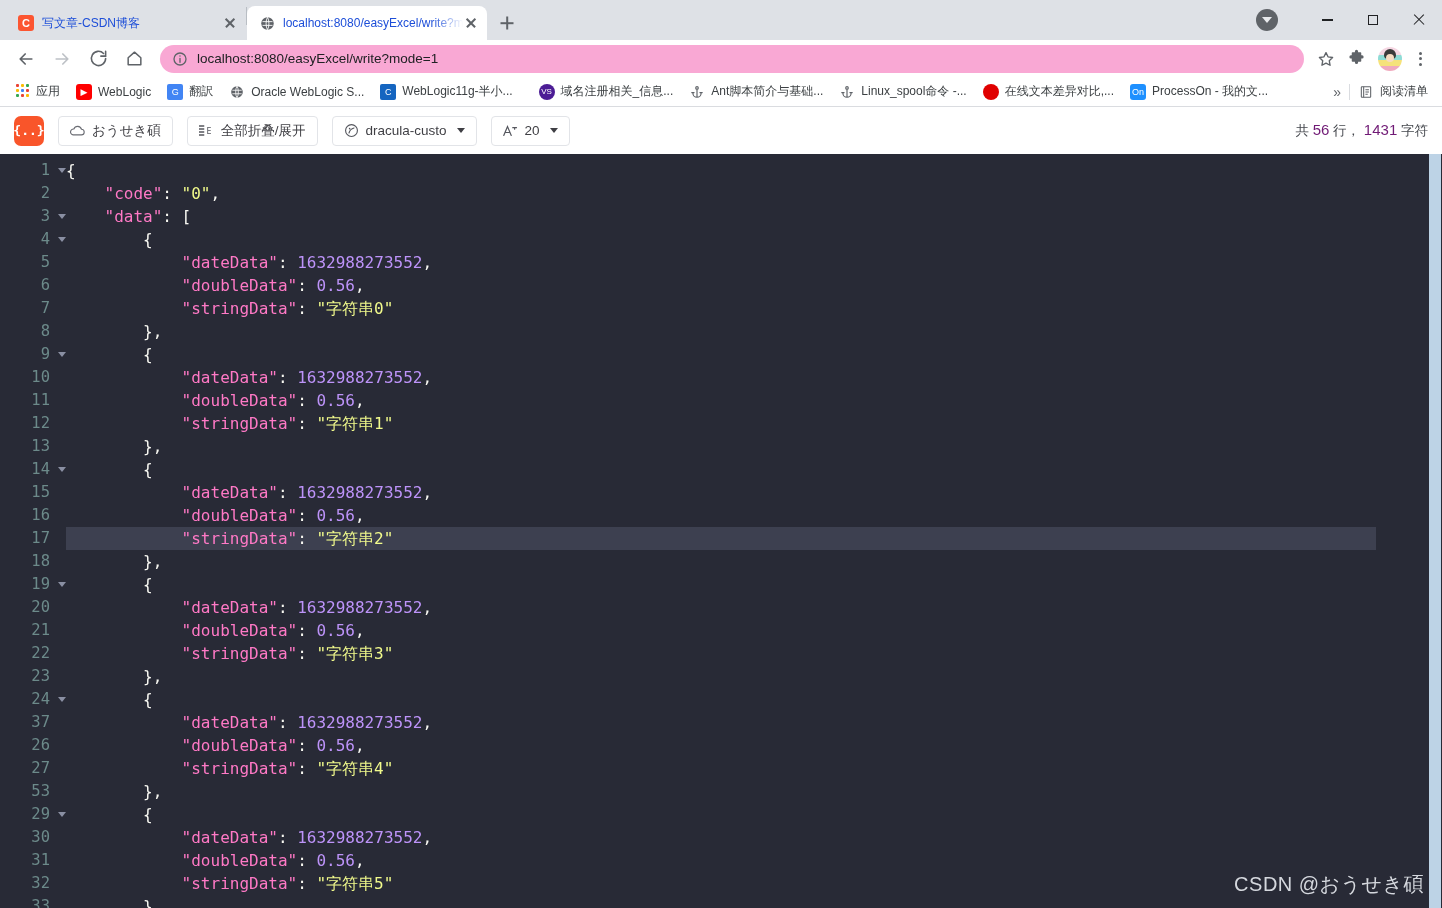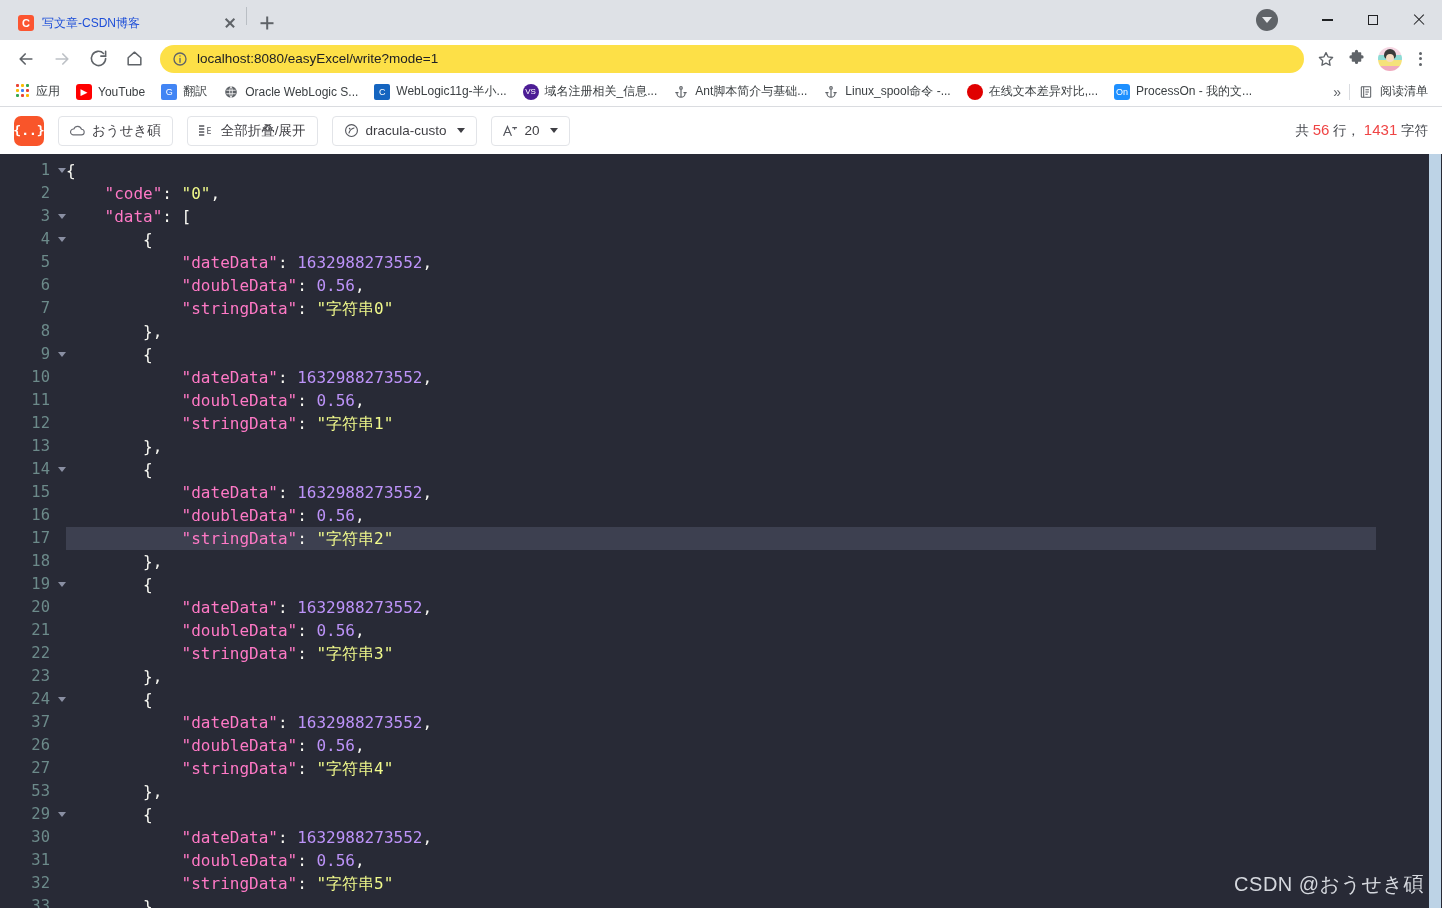--- a/index.html
+++ b/index.html
@@ -73,21 +73,21 @@
   
   .omnirow {
     height: 38px; background: #ffffff; display: flex; align-items: center; padding: 0 8px;
   }
   .navbtn {
     width: 28px; height: 28px; margin: 0 4px; display: flex; align-items: center; justify-content: center;
     border-radius: 50%; cursor: pointer; color: #5f6368;
   }
   .navbtn svg { display: block; }
   .omnibox {
-    flex: 1 1 auto; height: 28px; background: #fde047; border-radius: 14px;
+    flex: 1 1 auto; height: 28px; background: #f9a8d4; border-radius: 14px;
     display: flex; align-items: center; padding: 0 12px; margin: 0 8px; cursor: text;
   }
   .omni-url { font-size: 13.5px; color: #202124; margin-left: 9px; white-space: nowrap; }
   .omni-info { width: 16px; height: 16px; flex: 0 0 16px; }
   .star { width: 28px; height: 28px; display:flex; align-items:center; justify-content:center; cursor:pointer; }
   .ext  { width: 28px; height: 28px; display:flex; align-items:center; justify-content:center; cursor:pointer; margin-left:2px;}
   .avatar {
     width: 24px; height: 24px; border-radius: 50%; margin-left: 8px; cursor: pointer; overflow:hidden;
     background: linear-gradient(#f6d7e3 0 33%, #8fdcd6 33% 55%, #f5e27a 55% 78%, #f0a9bd 78% 100%);
     position: relative;
@@ -129,21 +129,21 @@
     font-family: "DejaVu Sans Mono", monospace; flex: 0 0 30px; cursor: pointer;
   }
   .tbtn {
     height: 30px; border: 1px solid #e2e4e8; border-radius: 4px; background: #fff;
     display: flex; align-items: center; padding: 0 11px; margin-left: 14px; cursor: pointer;
     font-size: 13.5px; color: #3f3f44; white-space: nowrap; gap: 7px;
   }
   .tbtn .ticon { width: 15px; height: 15px; flex: 0 0 15px; display:flex; align-items:center; justify-content:center; color:#55575e;}
   .tcaret { width:0;height:0;border-left:4.5px solid transparent;border-right:4.5px solid transparent;border-top:5.5px solid #3f3f44; margin-left:3px;}
   .counts { margin-left: auto; font-size: 13.5px; color: #44474d; white-space: nowrap; }
-  .counts b { font-weight: normal; font-size: 15px; color: #ef4444; }
+  .counts b { font-weight: normal; font-size: 15px; color: #701a75; }
 
   
   .editor {
     flex: 1 1 auto; background: #282a36; position: relative; display: flex; overflow: hidden;
     font-family: "DejaVu Sans Mono", monospace;
   }
   .gutter {
     width: 56px; flex: 0 0 56px; padding-top: 5px; text-align: right;
     background: #282a36; position: relative; z-index: 2;
   }
@@ -186,20 +186,30 @@
     <div class="tab inactive">
       <span class="tab-fav">
         <span class="fav-csdn">C</span>
       </span>
       <span class="tab-title">写文章-CSDN博客</span>
       <span class="tab-close"></span>
     </div>
 
     <div class="tab-sep"></div>
 
+    <div class="tab active">
+      <span class="tab-fav">
+        <svg width="15" height="15" viewBox="0 0 24 24" fill="#5f6368">
+          <circle cx="12" cy="12" r="10"></circle>
+          <path d="M4 9h16M4 15h16M12 2c3 4 3 16 0 20M12 2c-3 4-3 16 0 20" stroke="#fff" stroke-width="1.4" fill="none"></path>
+        </svg>
+      </span>
+      <span class="tab-title">localhost:8080/easyExcel/write?m</span>
+      <span class="tab-close"></span>
+    </div>
 
     <div class="newtab"></div>
 
     <div class="winctrls">
       <div class="profile-pill">
           <span class="caret"></span>
         </div>
       <div class="wbtn">
           <span class="min"></span>
         </div>
@@ -275,21 +285,21 @@
           <i style="background:#ea4335"></i>
         <i style="background:#34a853"></i>
           <i style="background:#ea4335"></i>
           <i style="background:#fbbc04"></i>
       </span>
       <span class="bm-lbl">应用</span>
     </div>
 
     <div class="bm">
       <span class="bm-ico" style="background:#ff0000;border-radius:3px;">▶</span>
-      <span class="bm-lbl">YouTube</span>
+      <span class="bm-lbl">WebLogic</span>
     </div>
 
     <div class="bm">
       <span class="bm-ico" style="background:#4285f4;">G</span>
       <span class="bm-lbl">翻訳</span>
     </div>
 
     <div class="bm">
       <span class="bm-ico">
         <svg width="14" height="14" viewBox="0 0 24 24" fill="#5f6368">
@@ -299,21 +309,21 @@
       </span>
       <span class="bm-lbl">Oracle WebLogic S...</span>
     </div>
 
     <div class="bm">
       <span class="bm-ico" style="background:#1565c0;">C</span>
       <span class="bm-lbl">WebLogic11g-半小...</span>
     </div>
 
     <div class="bm">
-      <span class="bm-ico" style="background:#4c1d95;border-radius:50%;font-size:8px;">VS</span>
+      <span class="bm-ico" style="background:#4c1d95;border-radius:50%;font-size:8px;margin-left:10px;">VS</span>
       <span class="bm-lbl">域名注册相关_信息...</span>
     </div>
 
     <div class="bm">
       <span class="bm-ico">
         <svg width="14" height="14" viewBox="0 0 24 24" fill="none" stroke="#5f6368" stroke-width="2" stroke-linecap="round">
             <circle cx="12" cy="5" r="2.2"></circle>
             <path d="M12 8v13M5 14a7 7 0 0 0 14 0M7 13H3M21 13h-4"></path>
           </svg>
       </span>

